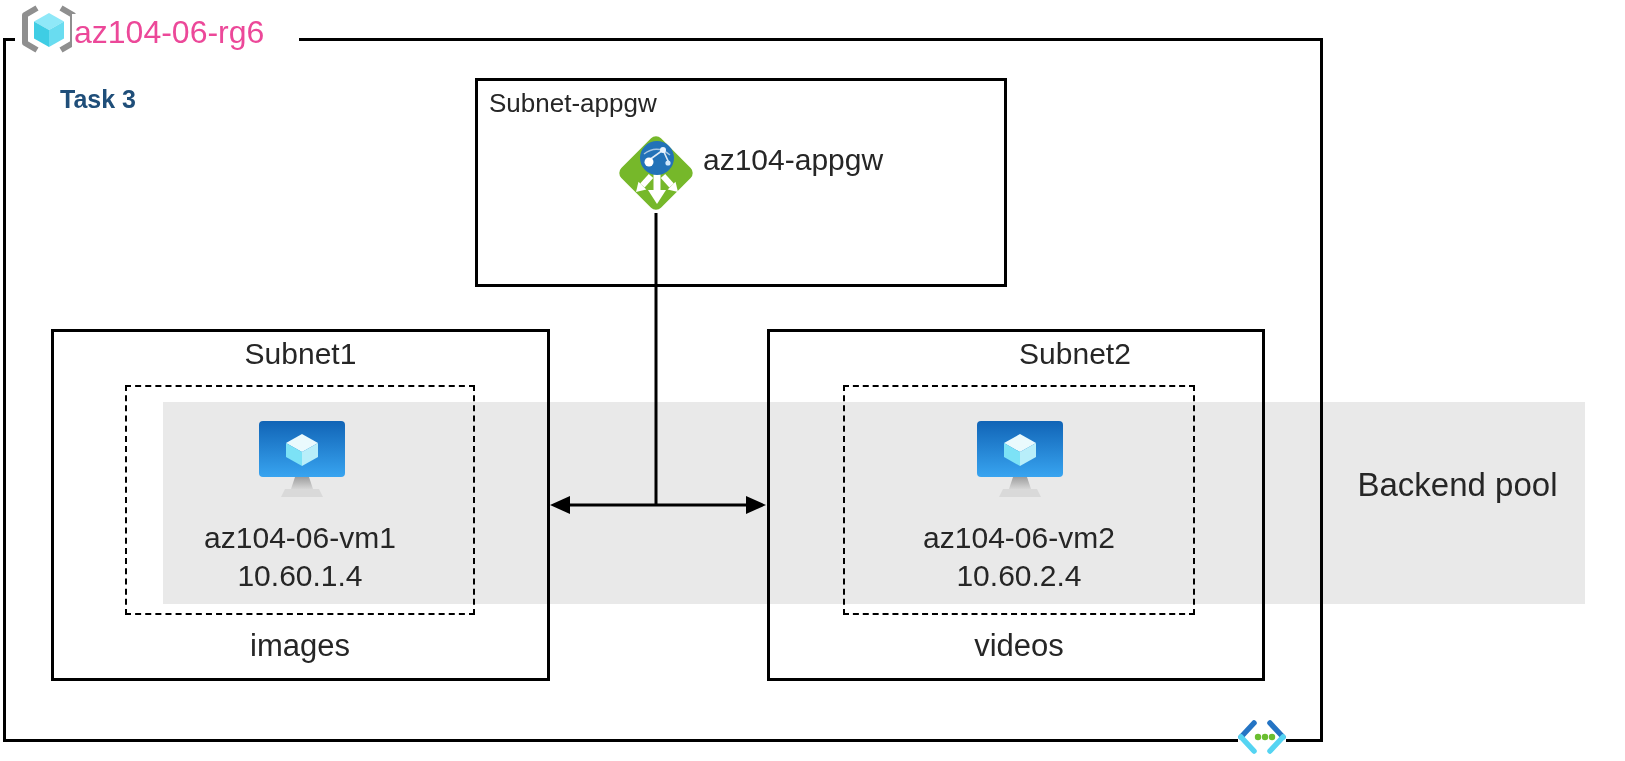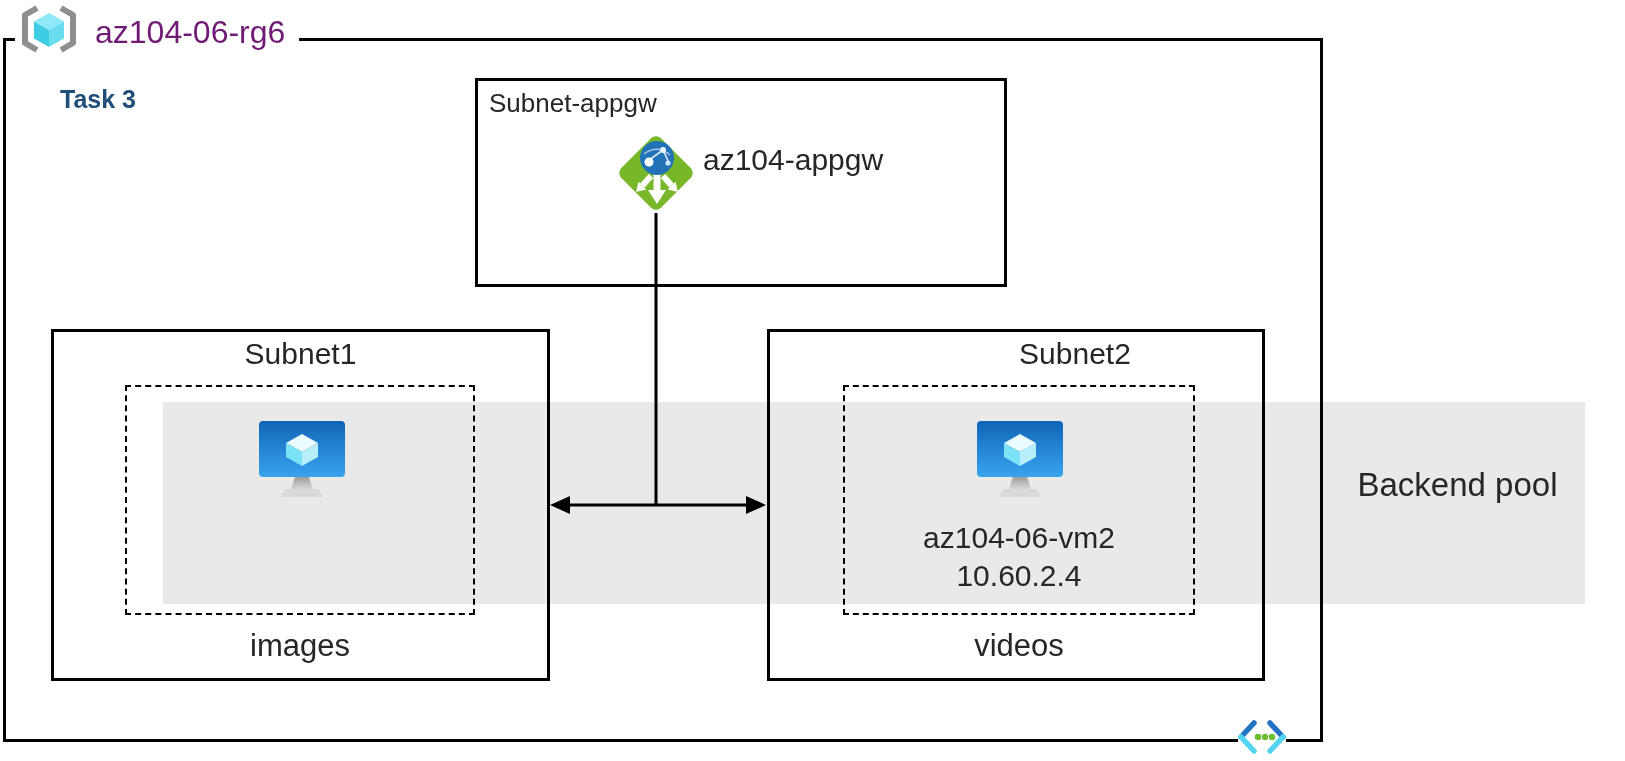--- a/index.html
+++ b/index.html
@@ -9,21 +9,21 @@
         background:var(--band,#e9e9e9);z-index:0;}
   .box{position:absolute;border:3px solid #000;background:transparent;z-index:1;box-sizing:border-box;}
   .dashedbox{position:absolute;border:2px dashed #000;background:transparent;z-index:1;box-sizing:border-box;}
   #appgw-box{left:475px;top:78px;width:532px;height:209px;}
   #subnet1-box{left:51px;top:329px;width:499px;height:352px;}
   #subnet2-box{left:767px;top:329px;width:498px;height:352px;}
   #subnet1-dashed{left:125px;top:385px;width:350px;height:230px;}
   #subnet2-dashed{left:843px;top:385px;width:352px;height:230px;}
   #lines-svg{position:absolute;left:0;top:0;z-index:2;pointer-events:none;}
   .txt{position:absolute;z-index:3;white-space:nowrap;}
-  #rg-label{left:93px;top:14px;font-size:32px;color:#701a75;background:#fff;padding:0 10px 0 2px;}
+  #rg-label{left:72px;top:14px;font-size:32px;color:#ec4899;background:#fff;padding:0 10px 0 2px;}
   #task-label{left:60px;top:85px;font-size:25px;font-weight:bold;color:var(--task_text,#1f4e79);}
   #appgw-title{left:489px;top:88px;font-size:26px;}
   #appgw-names{left:703px;top:141px;font-size:30px;line-height:38px;}
   .subnet-title{font-size:30px;top:337px;text-align:center;}
   #subnet1-title{left:51px;width:499px;}
   #subnet2-title{left:767px;width:592px;margin-left:12px;}
   .vm-text{font-size:30px;line-height:38px;text-align:center;top:519px;}
   #vm1-text{left:125px;width:350px;}
   #vm2-text{left:843px;width:352px;}
   .caption{font-size:31px;text-align:center;top:628px;}
@@ -104,20 +104,24 @@
           <stop offset="1" stop-color="#d6d6d6"></stop>
       </linearGradient>
     </defs>
     <rect x="1" y="0" width="86" height="56" rx="4" fill="url(#vmg1)"></rect>
     <polygon points="44,13 60,22 44,31 28,22" fill="#eafafd"></polygon>
     <polygon points="28,22 44,31 44,45 28,36" fill="#7ce2f6"></polygon>
     <polygon points="60,22 44,31 44,45 60,36" fill="#b8eefa"></polygon>
     <polygon points="37,56 51,56 55,68 33,68" fill="url(#sg1)"></polygon>
     <polygon points="27,68 61,68 65,76 23,76" fill="#d9d9d9"></polygon>
   </svg>
+  <div class="txt vm-text" id="vm1-text">
+    <div>az104-06-vm1</div>
+    <div>10.60.1.4</div>
+  </div>
   <div class="txt caption" id="subnet1-caption">images</div>
 
   <div class="box" id="subnet2-box"></div>
   <div class="txt subnet-title" id="subnet2-title">Subnet2</div>
   <div class="dashedbox" id="subnet2-dashed"></div>
   <svg id="vm2-icon" class="icon" width="88" height="78" viewBox="0 0 88 78">
     <defs>
       <linearGradient id="vmg2" x1="0" y1="0" x2="0" y2="1">
         <stop offset="0" style="stop-color:var(--vm_blue_top,#1164b6)"></stop>
         <stop offset="1" style="stop-color:var(--vm_blue_bottom,#38a4f0)"></stop>

